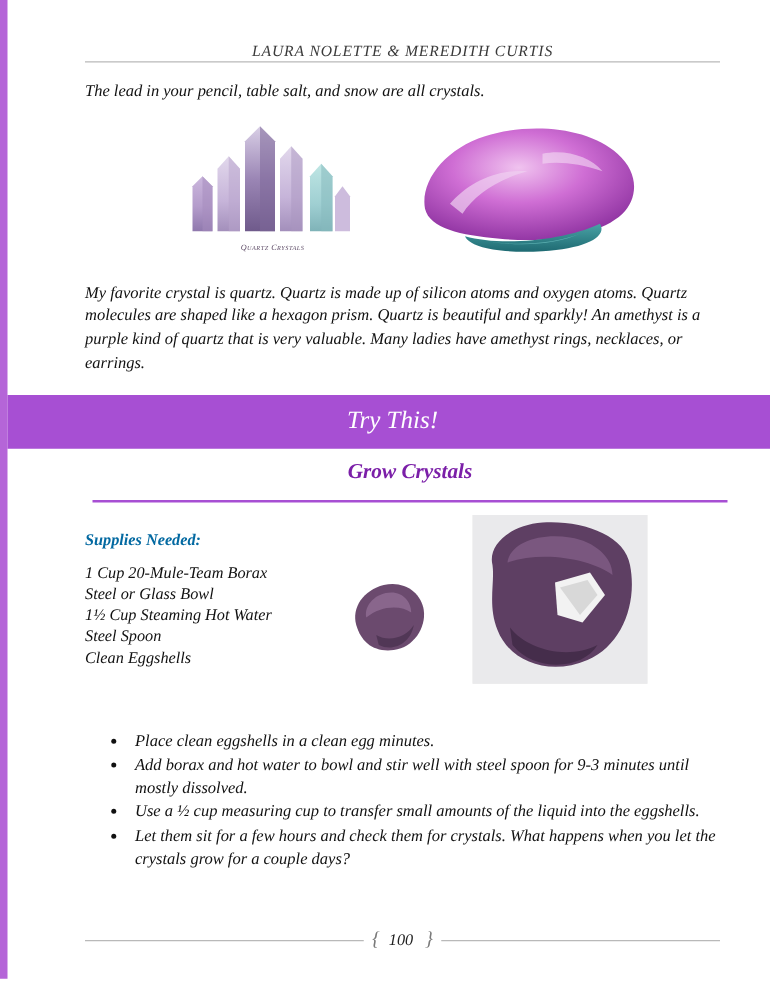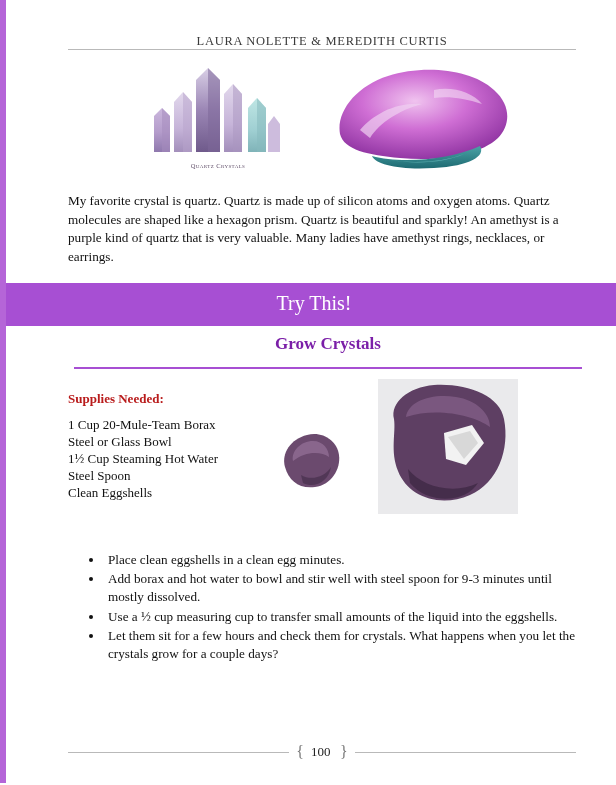--- a/index.html
+++ b/index.html
@@ -13,20 +13,21 @@
     font-family: "Liberation Serif", serif;
     overflow: hidden;
   }
   .page {
     position: relative;
     width: 616px;
     height: 783px;
     box-sizing: border-box;
     border-left: 6px solid #b565d8;
     background: #ffffff;
+    font-style: italic;
   }
   .content {
     position: absolute;
     left: 62px;
     right: 40px;
     top: 0;
     bottom: 0;
   }
 
   
@@ -134,21 +135,21 @@
 
   
   .supplies-area {
     position: relative;
     margin-top: 22px;
     min-height: 140px;
   }
   .supplies-heading {
     font-size: 13px;
     font-weight: bold;
-    color: #b91c1c;
+    color: #0369a1;
     margin: 0 0 9px 0;
   }
   .supplies-list {
     list-style: none;
     margin: 0;
     padding: 0;
     font-size: 13px;
     line-height: 1.31;
     color: #111;
   }
@@ -212,20 +213,21 @@
 </head>
 <body>
 
 <div class="page">
   <div class="content">
 
     <div class="running-head">LAURA NOLETTE &amp; MEREDITH CURTIS</div>
 
     <hr class="title-rule">
 
+    <p class="body-text">The lead in your pencil, table salt, and snow are all crystals.</p>
 
     <div class="images-row">
 
       <div class="quartz-block">
         <div class="quartz-art">
           <svg width="160" height="96" viewBox="0 0 160 96">
             <defs>
               <linearGradient id="g1" x1="0" y1="0" x2="0" y2="1">
                 <stop offset="0%" stop-color="#cbb7dd"></stop>
                 <stop offset="55%" stop-color="#b49ccb"></stop>

